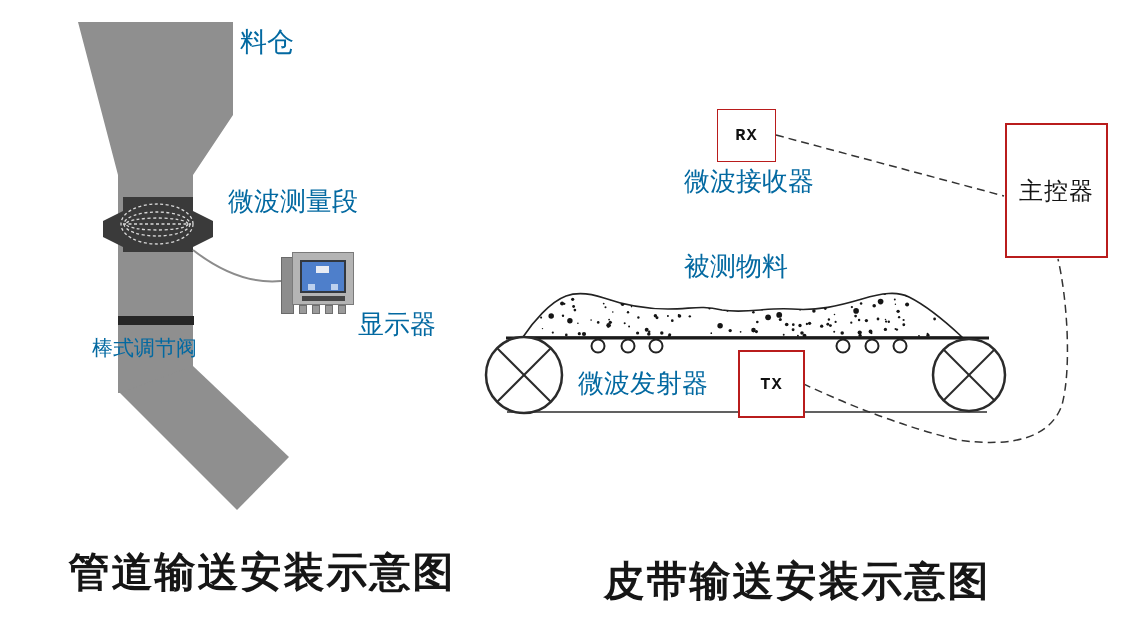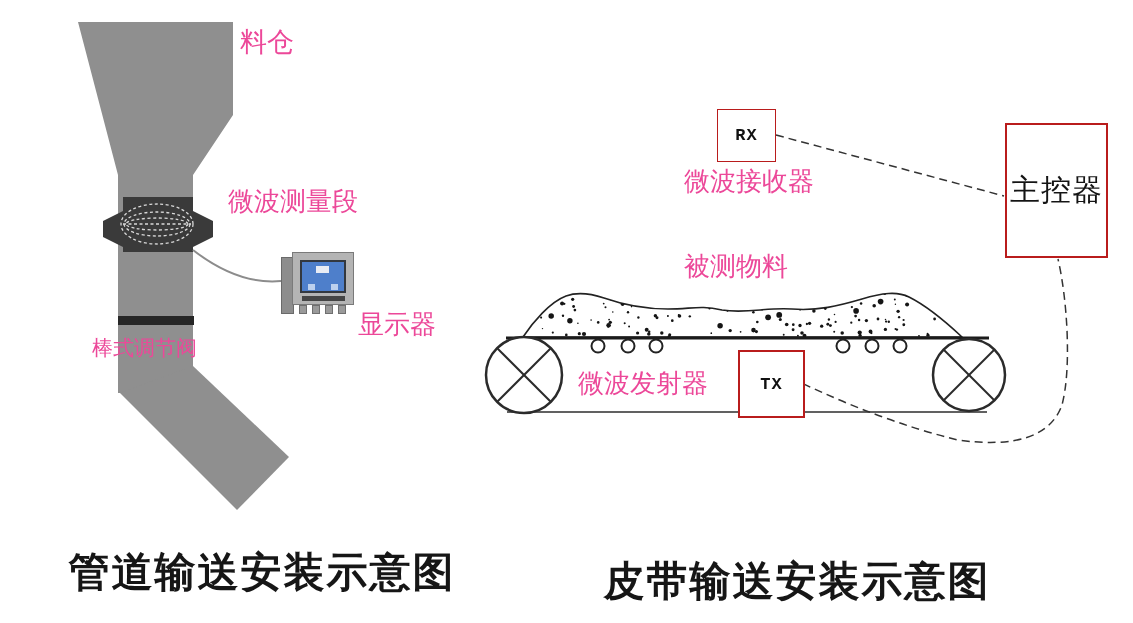--- a/index.html
+++ b/index.html
@@ -1,25 +1,25 @@
 <!DOCTYPE html>
 <html><head>
 <meta charset="utf-8">
 <style>
   html,body{margin:0;padding:0;background:#ffffff;}
   #canvas{
     position:relative;width:1133px;height:623px;background:#ffffff;overflow:hidden;
     font-family:"Liberation Sans",sans-serif;color:#161616;
   }
   #diagram-svg{position:absolute;left:0;top:0;width:1133px;height:623px;}
-  .lbl{position:absolute;white-space:nowrap;font-size:26px;color:#ec4899;}
+  .lbl{position:absolute;white-space:nowrap;font-size:26px;color:#0369a1;}
   .caption{position:absolute;font-size:41px;font-weight:600;letter-spacing:2px;color:#161616;text-align:center;white-space:nowrap;margin-top:8px;}
   .schem-box{position:absolute;background:#ffffff;border:2px solid #b91c1c;display:flex;align-items:center;justify-content:center;box-sizing:border-box;}
   .schem-box.mono{font-family:"Liberation Mono",monospace;font-weight:bold;font-size:17px;letter-spacing:1px;color:#111;}
-  .controller-box{font-size:30px;color:#141414;letter-spacing:1px;}
+  .controller-box{font-size:24px;color:#141414;letter-spacing:1px;}
   
   #display-device{position:absolute;left:281px;top:252px;width:74px;height:68px;}
   .disp-side{position:absolute;left:0;top:5px;width:13px;height:57px;background:#8d8d8d;border:1px solid #6a6a6a;box-sizing:border-box;}
   .disp-front{position:absolute;left:11px;top:0;width:62px;height:53px;background:#b4b4b4;border:1px solid #7a7a7a;box-sizing:border-box;}
   .disp-screen{position:absolute;left:7px;top:7px;width:46px;height:33px;border:2px solid #33383f;box-sizing:border-box;}
   .disp-screen .scr-mark{position:absolute;left:14px;top:4px;width:13px;height:7px;background:#e8ecf4;}
   .disp-screen .scr-dot-a{position:absolute;left:6px;top:22px;width:7px;height:6px;background:#bcd0ee;}
   .disp-screen .scr-dot-b{position:absolute;left:29px;top:22px;width:7px;height:6px;background:#bcd0ee;}
   .disp-slot{position:absolute;left:9px;top:43px;width:43px;height:5px;background:#454545;}
   .disp-conn{position:absolute;left:18px;top:53px;width:52px;height:9px;display:flex;gap:5px;}

